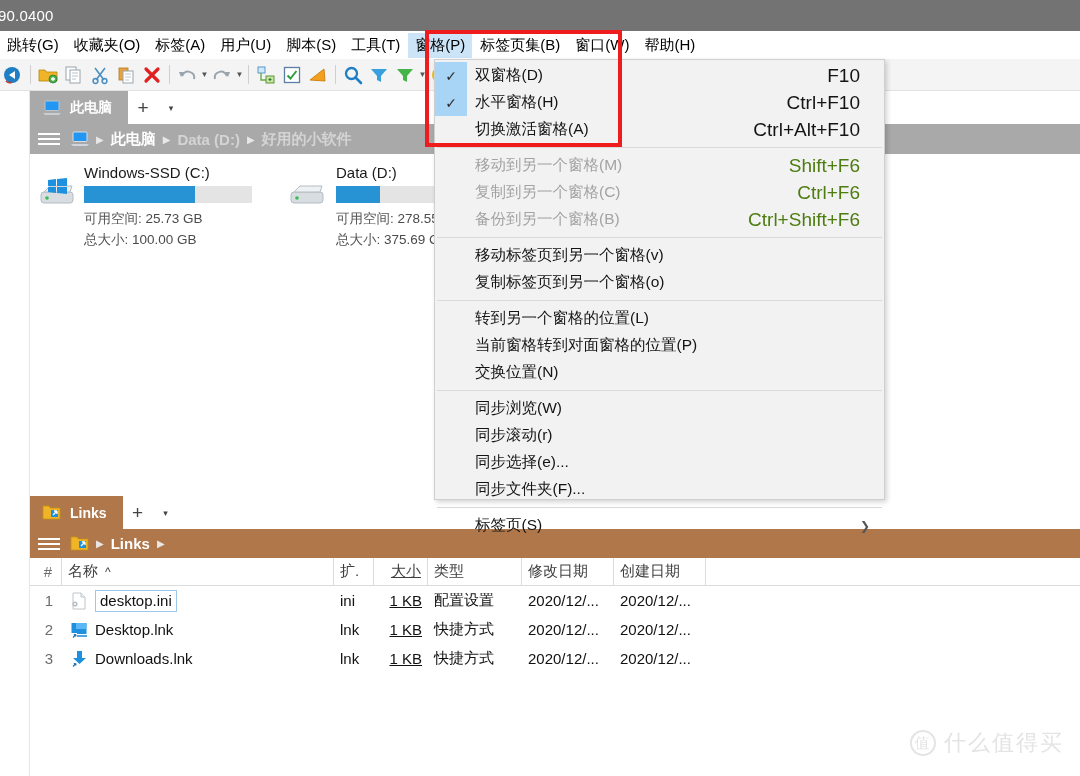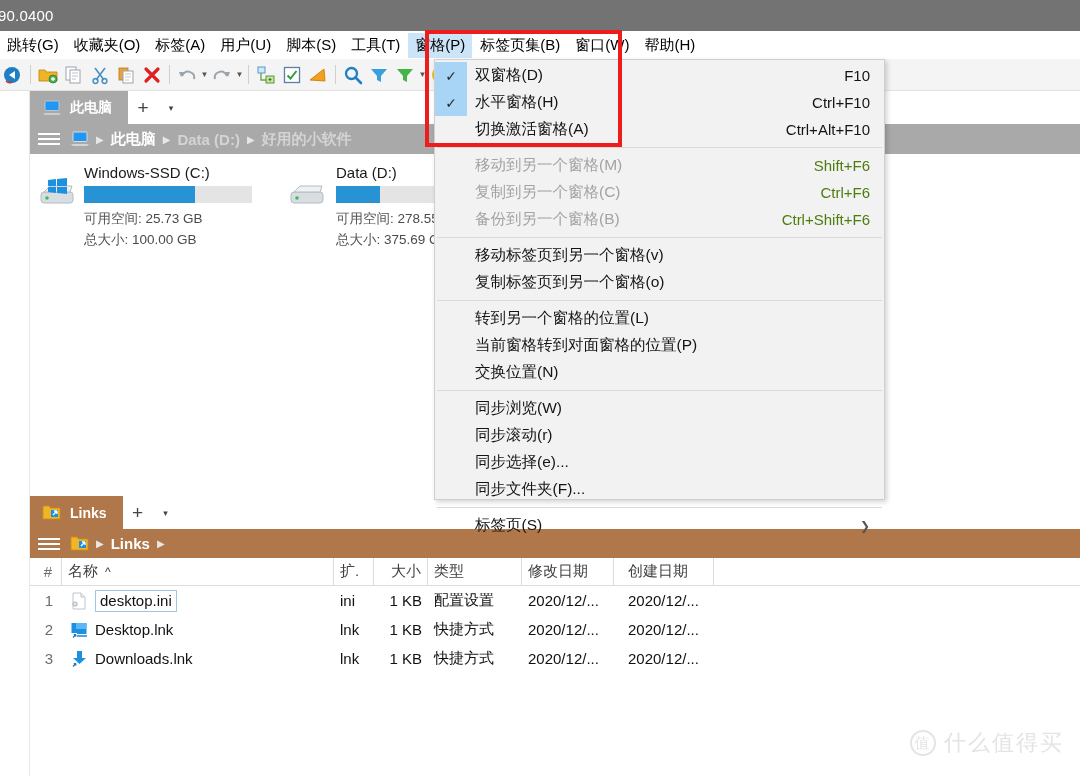--- a/index.html
+++ b/index.html
@@ -155,24 +155,24 @@
     font-size: 15px; color: #3f3f3f;
     border-bottom: 1px solid #dcdcdc;
     background: #ffffff;
   }
   .hdrcell { padding: 0 6px; border-right: 1px solid #dcdcdc; height: 28px; display:flex; align-items:center; white-space: nowrap;}
   .row { display:flex; align-items:center; height: 29px; font-size: 15px; color:#111; }
   .cell { padding: 0 6px; height: 29px; display:flex; align-items:center; white-space: nowrap; }
   .c-num { width: 32px; justify-content: flex-end; color:#6d6d6d; padding-right: 9px;}
   .c-name { width: 272px; }
   .c-ext { width: 40px; }
-  .c-size { width: 54px; justify-content: flex-end; }
+  .c-size { width: 54px; justify-content: flex-end; text-decoration: underline; }
   .c-type { width: 94px; }
   .c-mod  { width: 92px; text-align: right; }
-  .c-cre  { width: 92px; margin-left: 8px; }
+  .c-cre  { width: 92px; }
   .namebox { border: 1px solid #9fc8e8; padding: 0 4px; line-height: 20px; }
   .fileicon { width: 22px; display:flex; align-items:center; justify-content:center; margin-right: 5px;}
 
   .colsep-vert {
     position: absolute; left: 337px; top: 562px; width: 1px; height: 214px; background: #e8e8e8;
   }
   .listbg {
     position:absolute; left:30px; top: 562px; width: 1050px; height: 214px; background:#fdfdfd;
   }
   .listleftbg {
@@ -206,21 +206,21 @@
     height: 27px; display: flex; align-items: center;
     font-size: 15.5px; color: #141414;
     position: relative;
   }
   .mrow .chk {
     width: 32px; text-align: center; font-size: 14px; color:#2a2a2a;
     height: 27px; display:flex; align-items:center; justify-content:center;
   }
   .mrow .chk.on { background:#a8d4f5; }
   .mrow .mlabel { padding-left: 8px; white-space: nowrap; }
-  .mrow .mkey { position: absolute; right: 14px; font-size: 15px; }
+  .mrow .mkey { position: absolute; right: 24px; font-size: 19px; }
   .mrow.disabled { color: #a3a3a3; }
   .mrow.disabled .mkey { color: #4d7c0f; }
   .msep { height: 1px; background: #dadada; margin: 4px 2px; }
   .submarrow { position:absolute; right: 14px; font-size: 12px; color: #555; }
 
   
   .redbox {
     position: absolute; left: 425px; top: 30px;
     width: 197px; height: 117px;
     border: 4px solid #ee1c1c;

